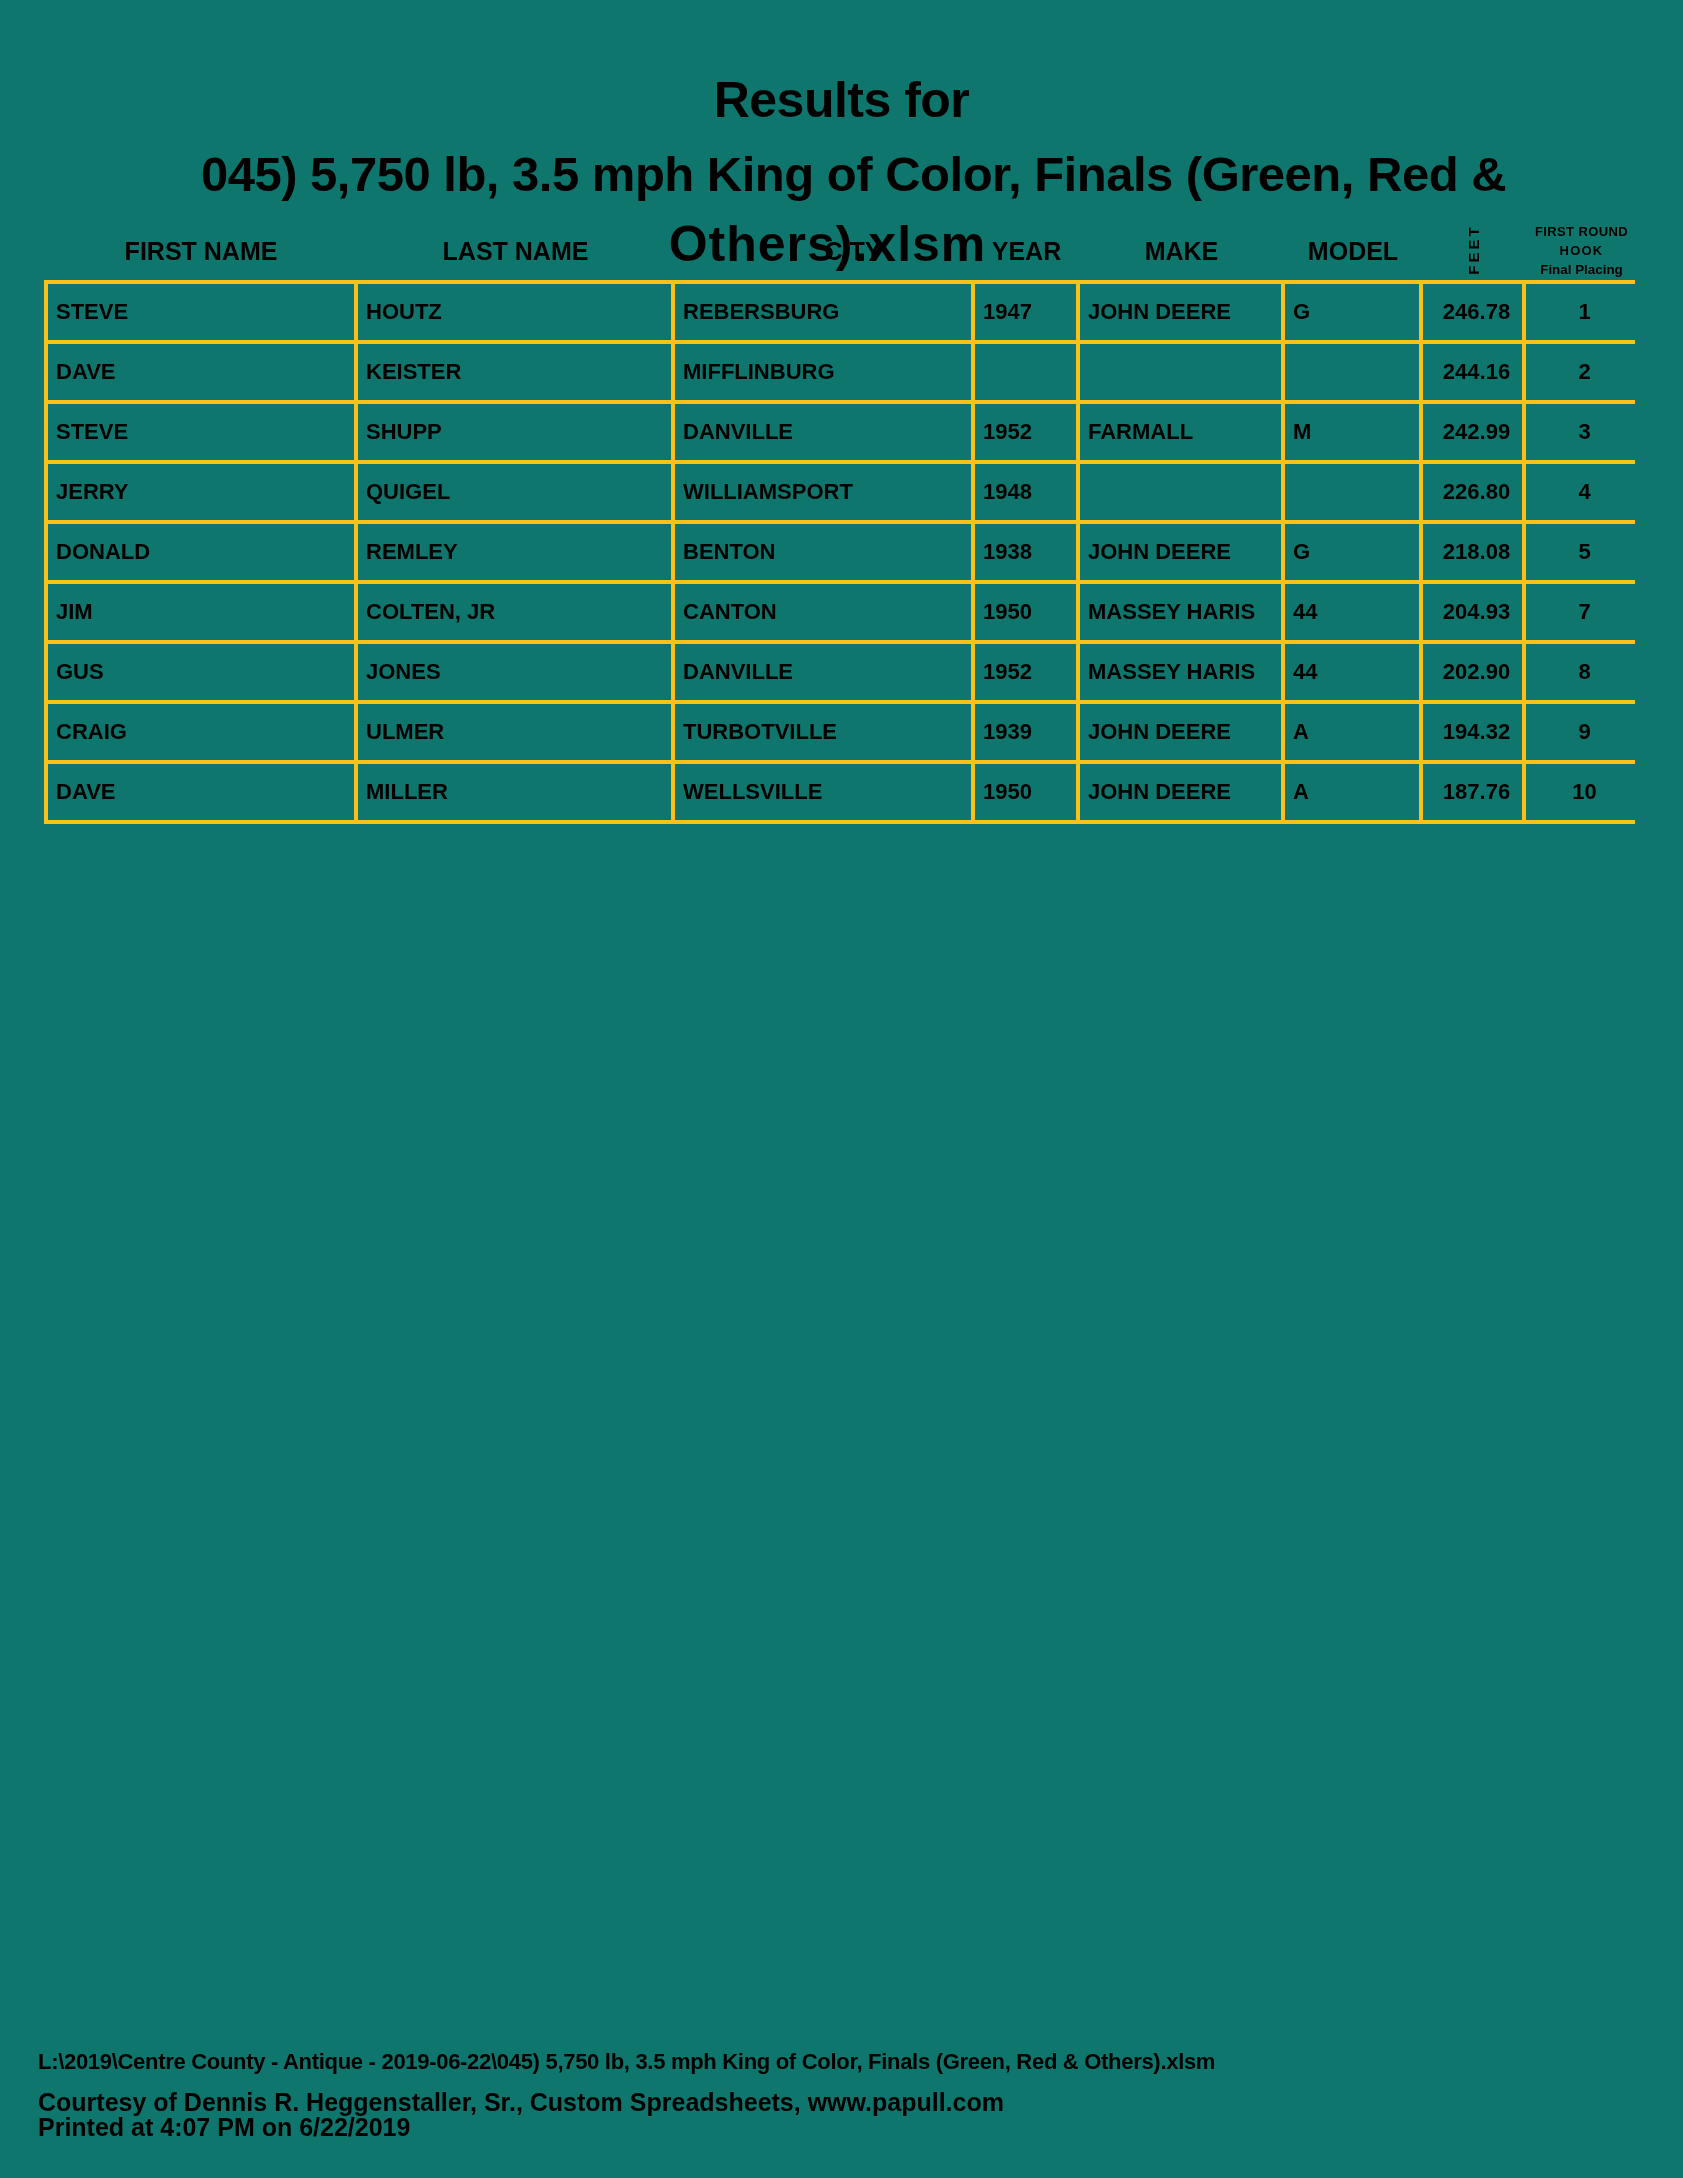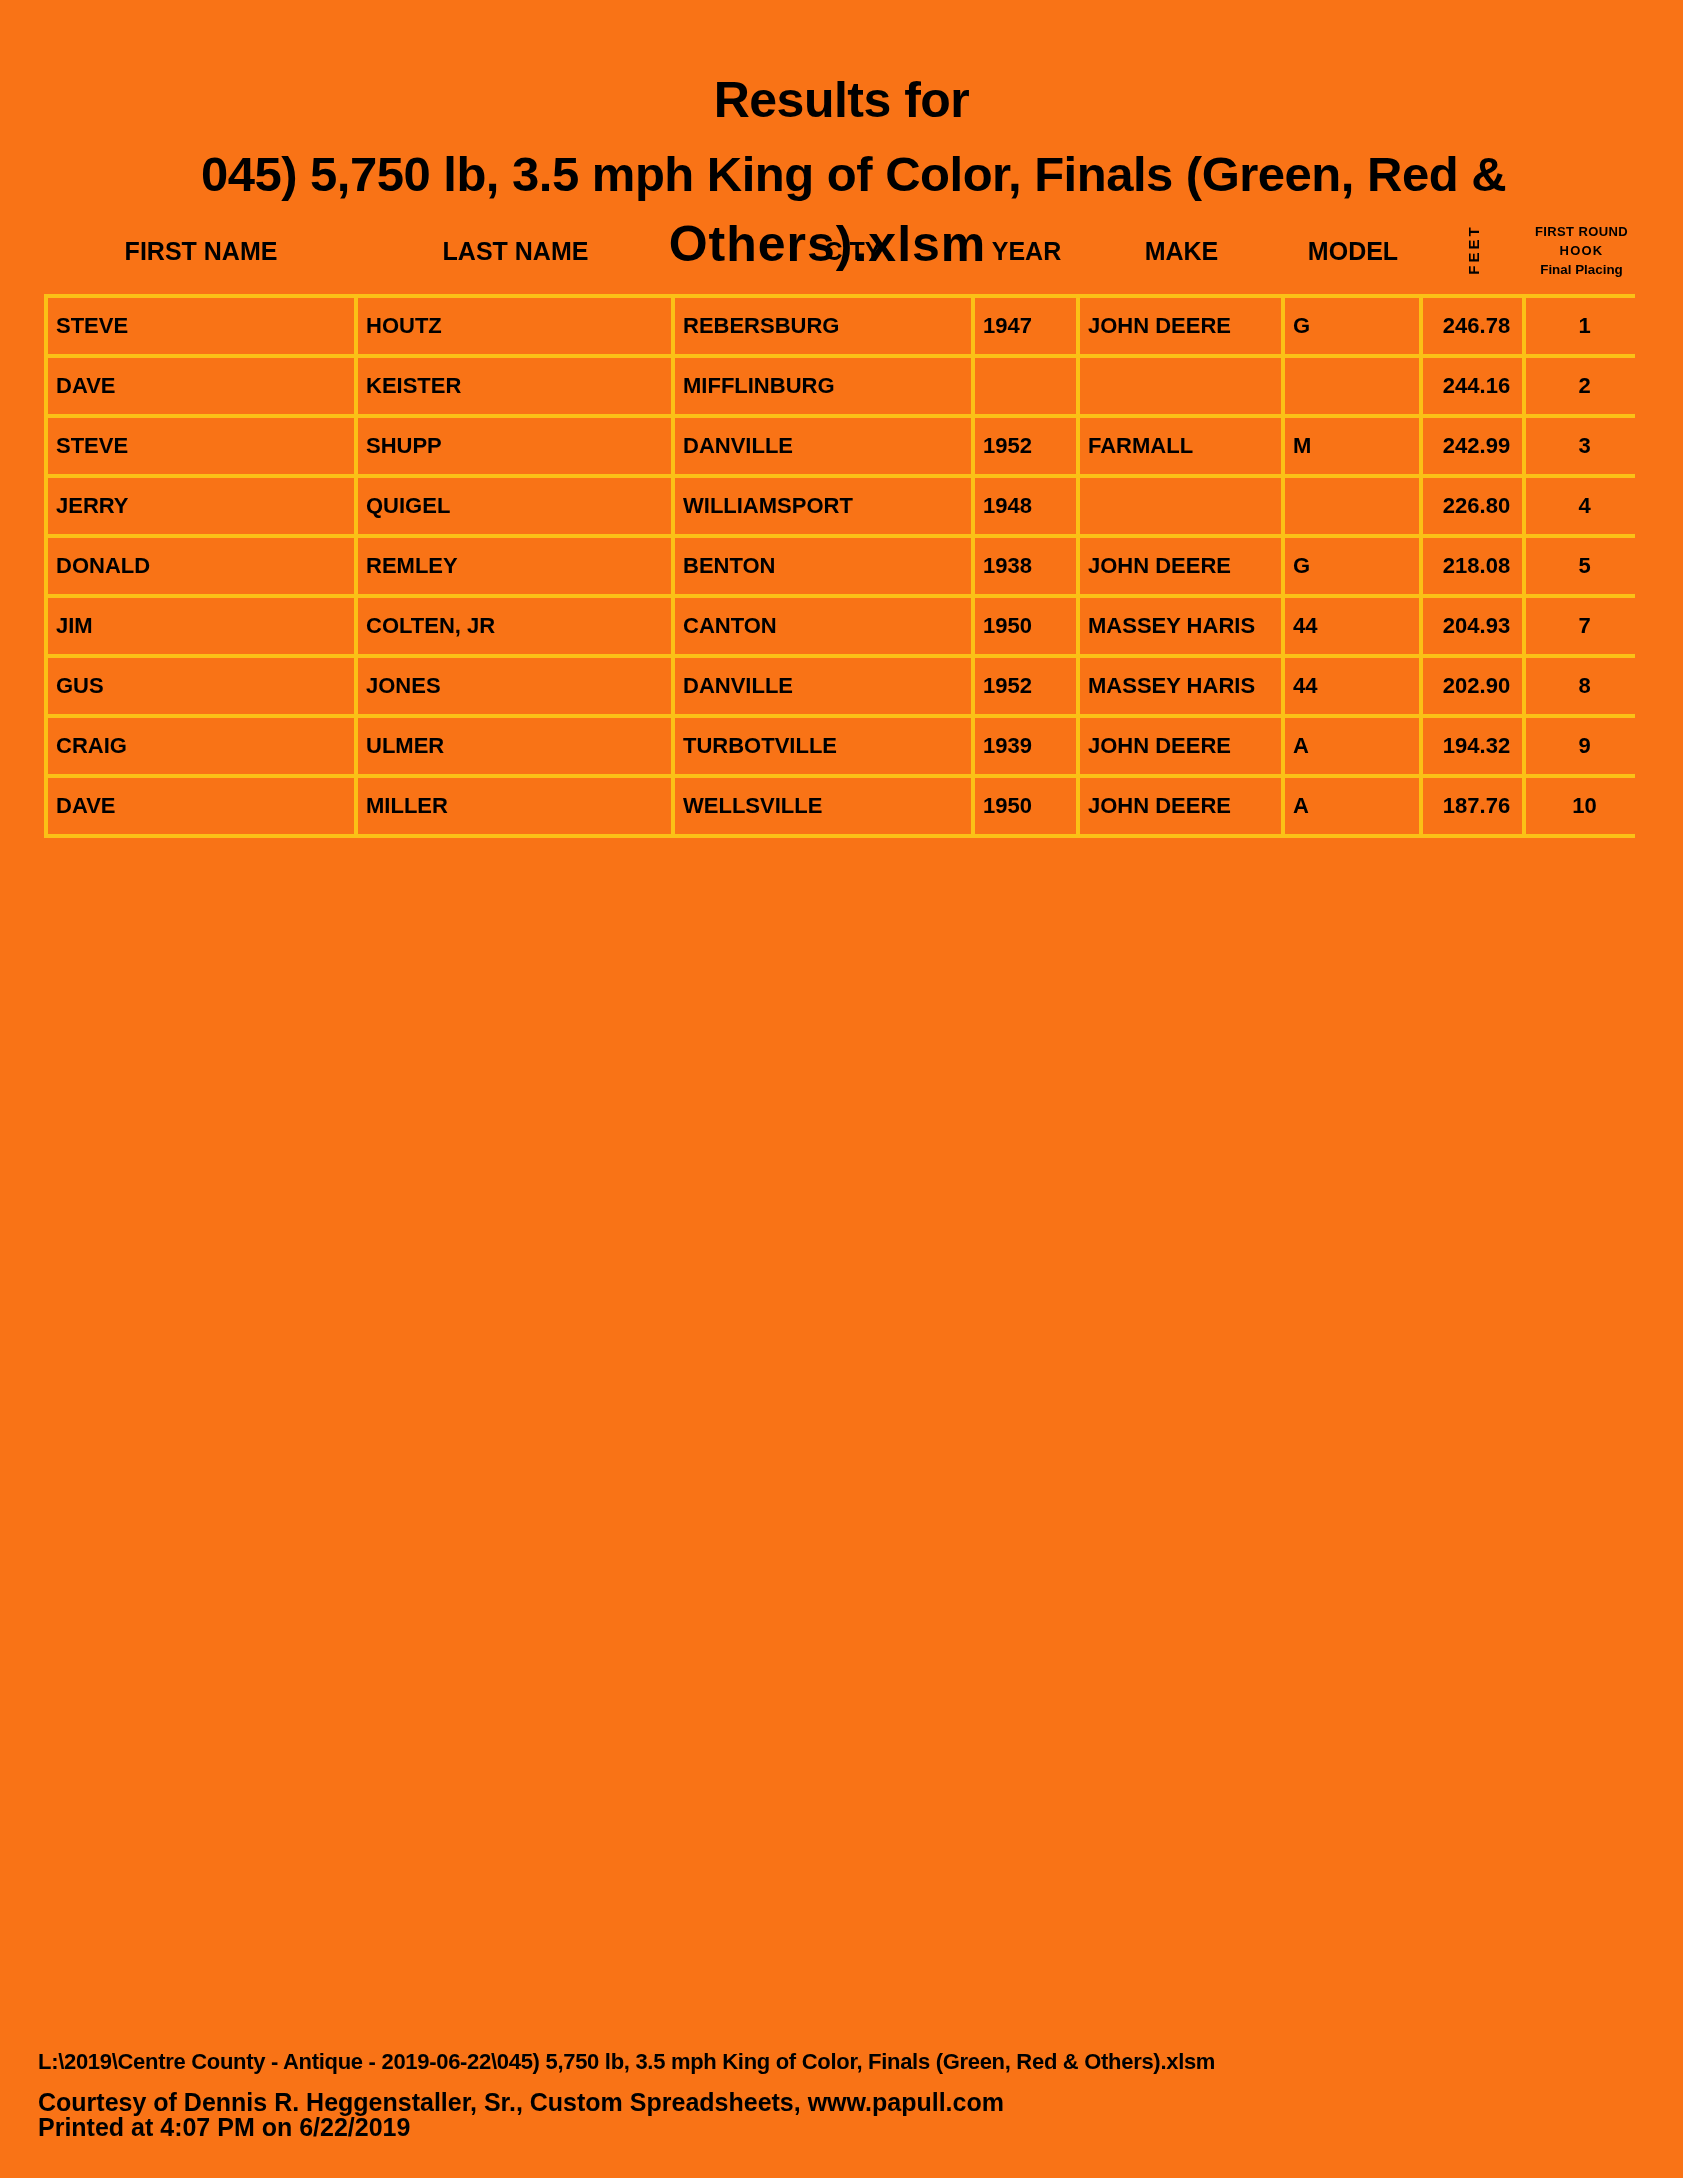--- a/index.html
+++ b/index.html
@@ -1,18 +1,18 @@
 <!DOCTYPE html>
 <html style="--gold: #FBC116;"><head>
 <meta charset="utf-8">
 <style>
   :root { --gold: #FBC116; }
   html,body { margin:0; padding:0; background:#fff; }
   .page {
-    position:relative; width:1683px; height:2178px; background:#f97316;
+    position:relative; width:1683px; height:2178px; background:#0f766e;
     font-family:"Liberation Sans","DejaVu Sans",sans-serif; color:#000; overflow:hidden;
   }
   
   .title-line {
     position:absolute; left:0; width:100%; text-align:center;
     font-weight:bold; white-space:nowrap; line-height:1;
   }
   .t1 { top:75px;  font-size:50px; letter-spacing:-0.5px; }
   .t2 { top:150px; font-size:49px; letter-spacing:-0.5px;padding-left:12px; }
   .t3 { top:219px; font-size:50px; letter-spacing:1px; margin-left:-14px; z-index:3; }
@@ -30,21 +30,21 @@
   .hdr-feet {
     position:absolute; left:1422px; width:103px; top:218px; height:63px;
     display:flex; align-items:center; justify-content:center; z-index:1;
   }
   .hdr-feet span { transform:rotate(-90deg); font-weight:bold; font-size:15px; letter-spacing:3px; white-space:nowrap; }
   .hdr-hook { position:absolute; left:1525px; width:113px; top:222px; text-align:center; font-weight:bold; z-index:1; }
   .hdr-hook .h1 { font-size:13px;   letter-spacing:0.4px; line-height:19px; white-space:nowrap; }
   .hdr-hook .h2 { font-size:13px;   letter-spacing:1.2px; line-height:19px; }
   .hdr-hook .h3 { font-size:13.4px; line-height:19px; white-space:nowrap; }
   
-  table.results { position:absolute; left:44px; top:294px; border-collapse:collapse; table-layout:fixed; }
+  table.results { position:absolute; left:44px; top:280px; border-collapse:collapse; table-layout:fixed; }
   table.results tr { height:60px; }
   table.results td {
     border:4px solid var(--gold); font-weight:bold; font-size:22px;
     padding:0 0 0 8px; vertical-align:middle; white-space:nowrap; overflow:hidden; line-height:1;
   }
   td.c-year, td.c-make, td.c-model { padding-left:6px; }
   td.c-feet  { text-align:center; padding:0; }
   td.c-place { text-align:center; padding:0; border-right:none !important; }
   
   .footer1 {

